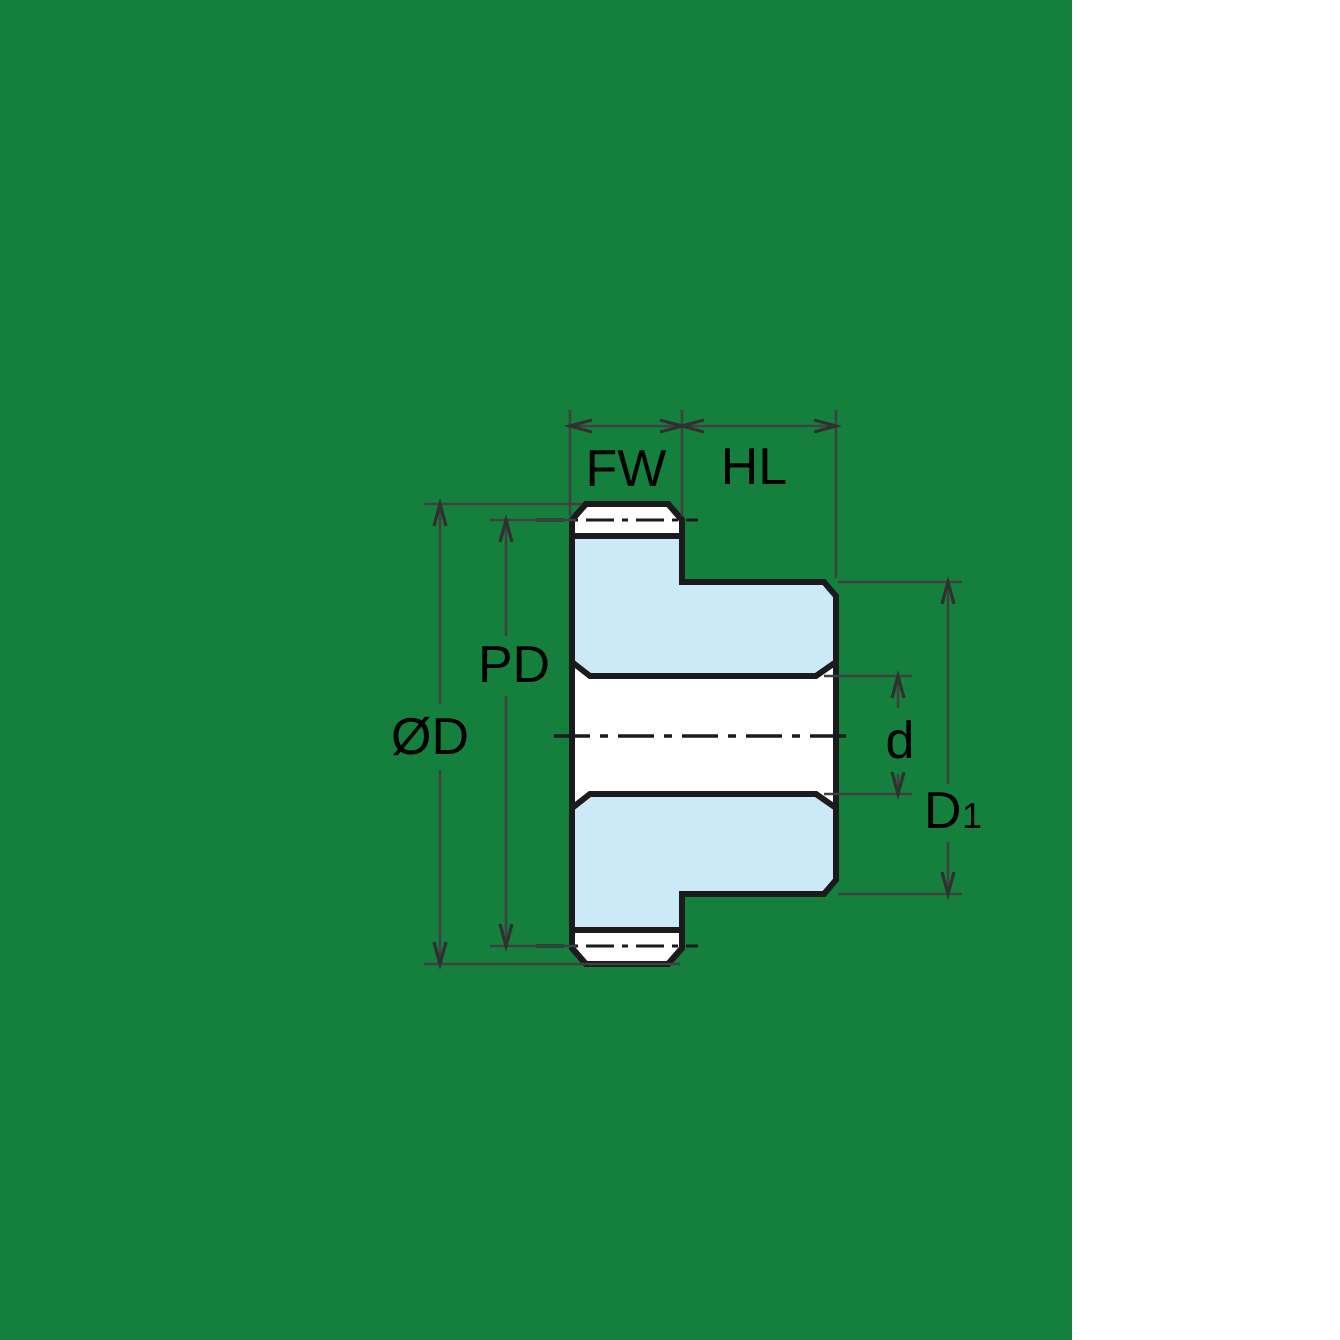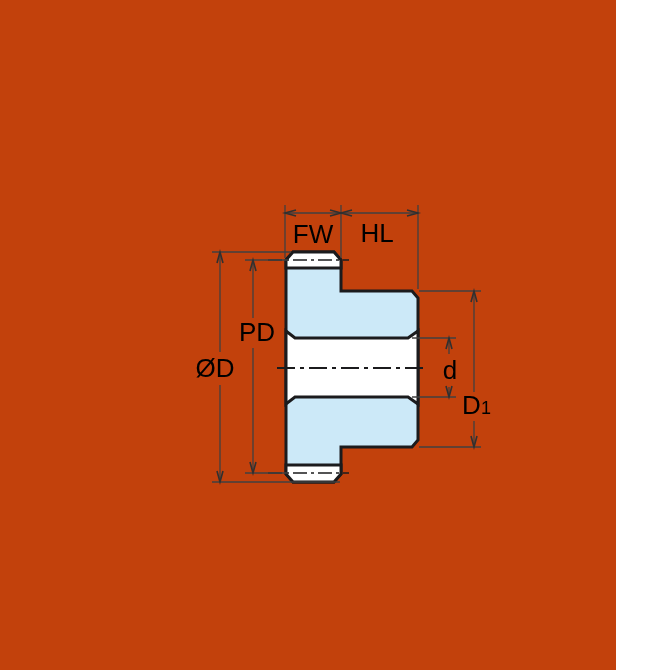--- a/index.html
+++ b/index.html
@@ -3,23 +3,23 @@
 <meta charset="utf-8">
 <style>
   html, body {
     margin: 0;
     padding: 0;
     background: #ffffff;
     font-family: "Liberation Sans", sans-serif;
   }
   .stage {
     position: relative;
-    width: 616px;
+    width: 536px;
     height: 670px;
-    background: #c2410c;
+    background: #15803d;
     overflow: hidden;
   }
   svg { position: absolute; left: 0; top: 0; }
   .outline {
     stroke: #1b1b1d;
     stroke-width: 3;
     stroke-linejoin: miter;
   }
   .thin {
     stroke: #404040;

